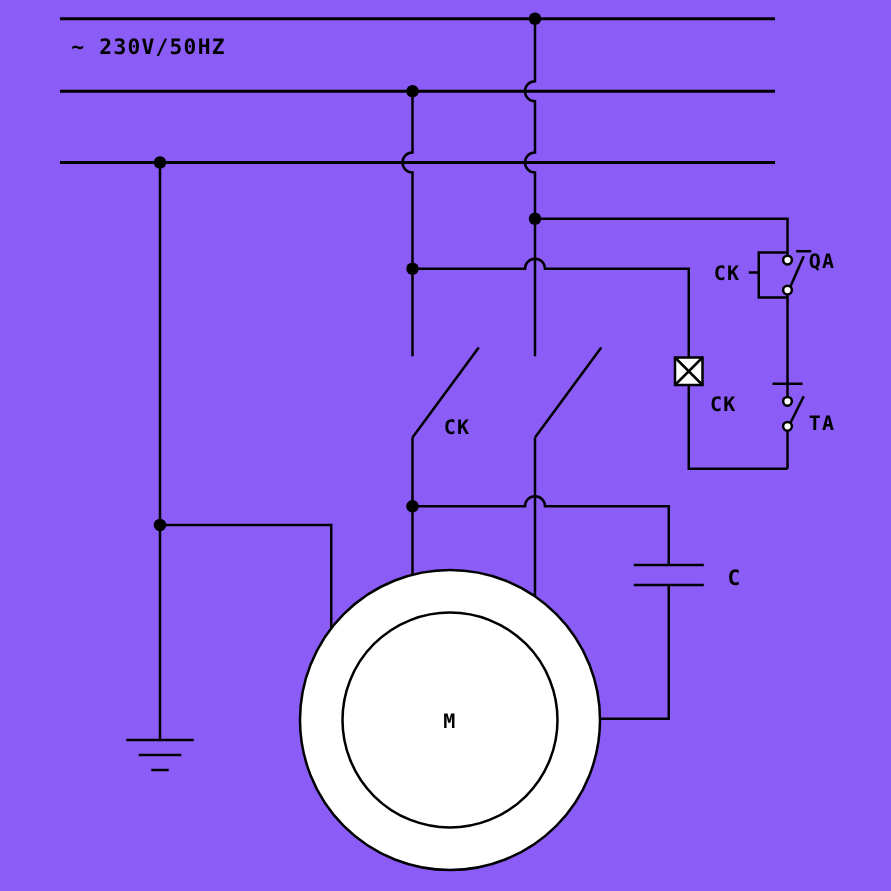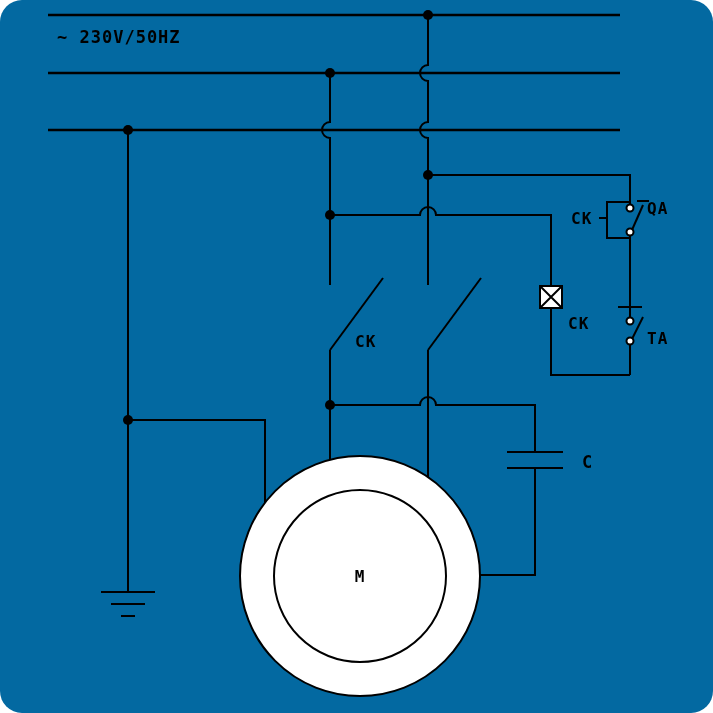--- a/index.html
+++ b/index.html
@@ -7,22 +7,21 @@
     padding: 0;
     background: #ffffff;
     width: 713px;
     height: 713px;
     overflow: hidden;
   }
   .stage {
     position: relative;
     width: 713px;
     height: 713px;
-    background: #0369a1;
-    border-radius: 22px;
+    background: #8b5cf6;
   }
   svg { display: block; }
   text {
     font-family: "DejaVu Sans Mono", "Liberation Mono", monospace;
     font-weight: 700;
     fill: #000000;
   }
   .wire  { stroke: #000000; stroke-width: 2; fill: none; }
   .thick { stroke: #000000; stroke-width: 2.4; fill: none; }
   .dot   { fill: #000000; stroke: none; }

